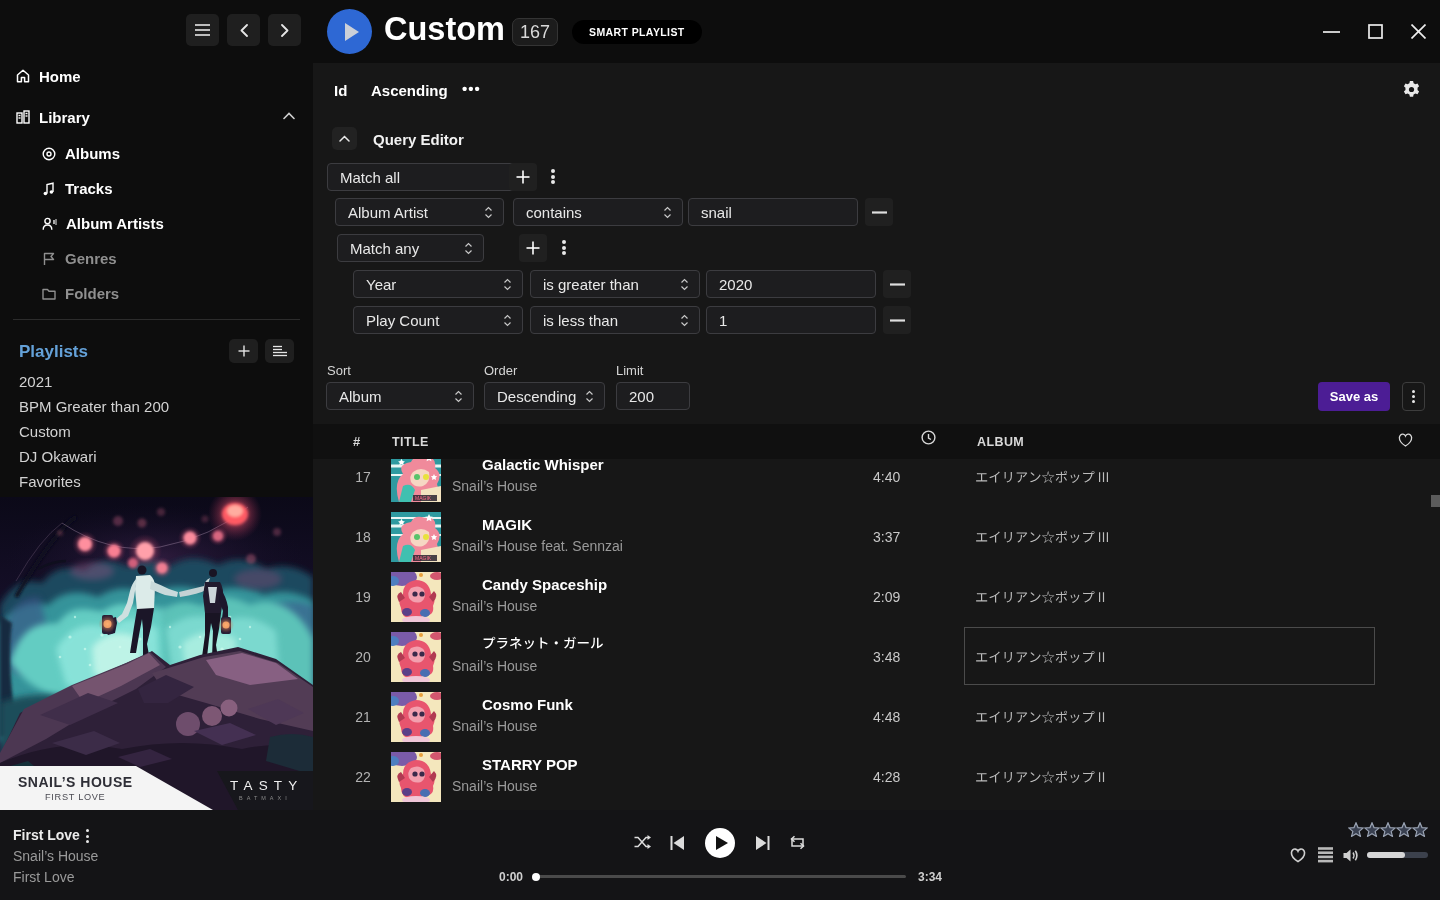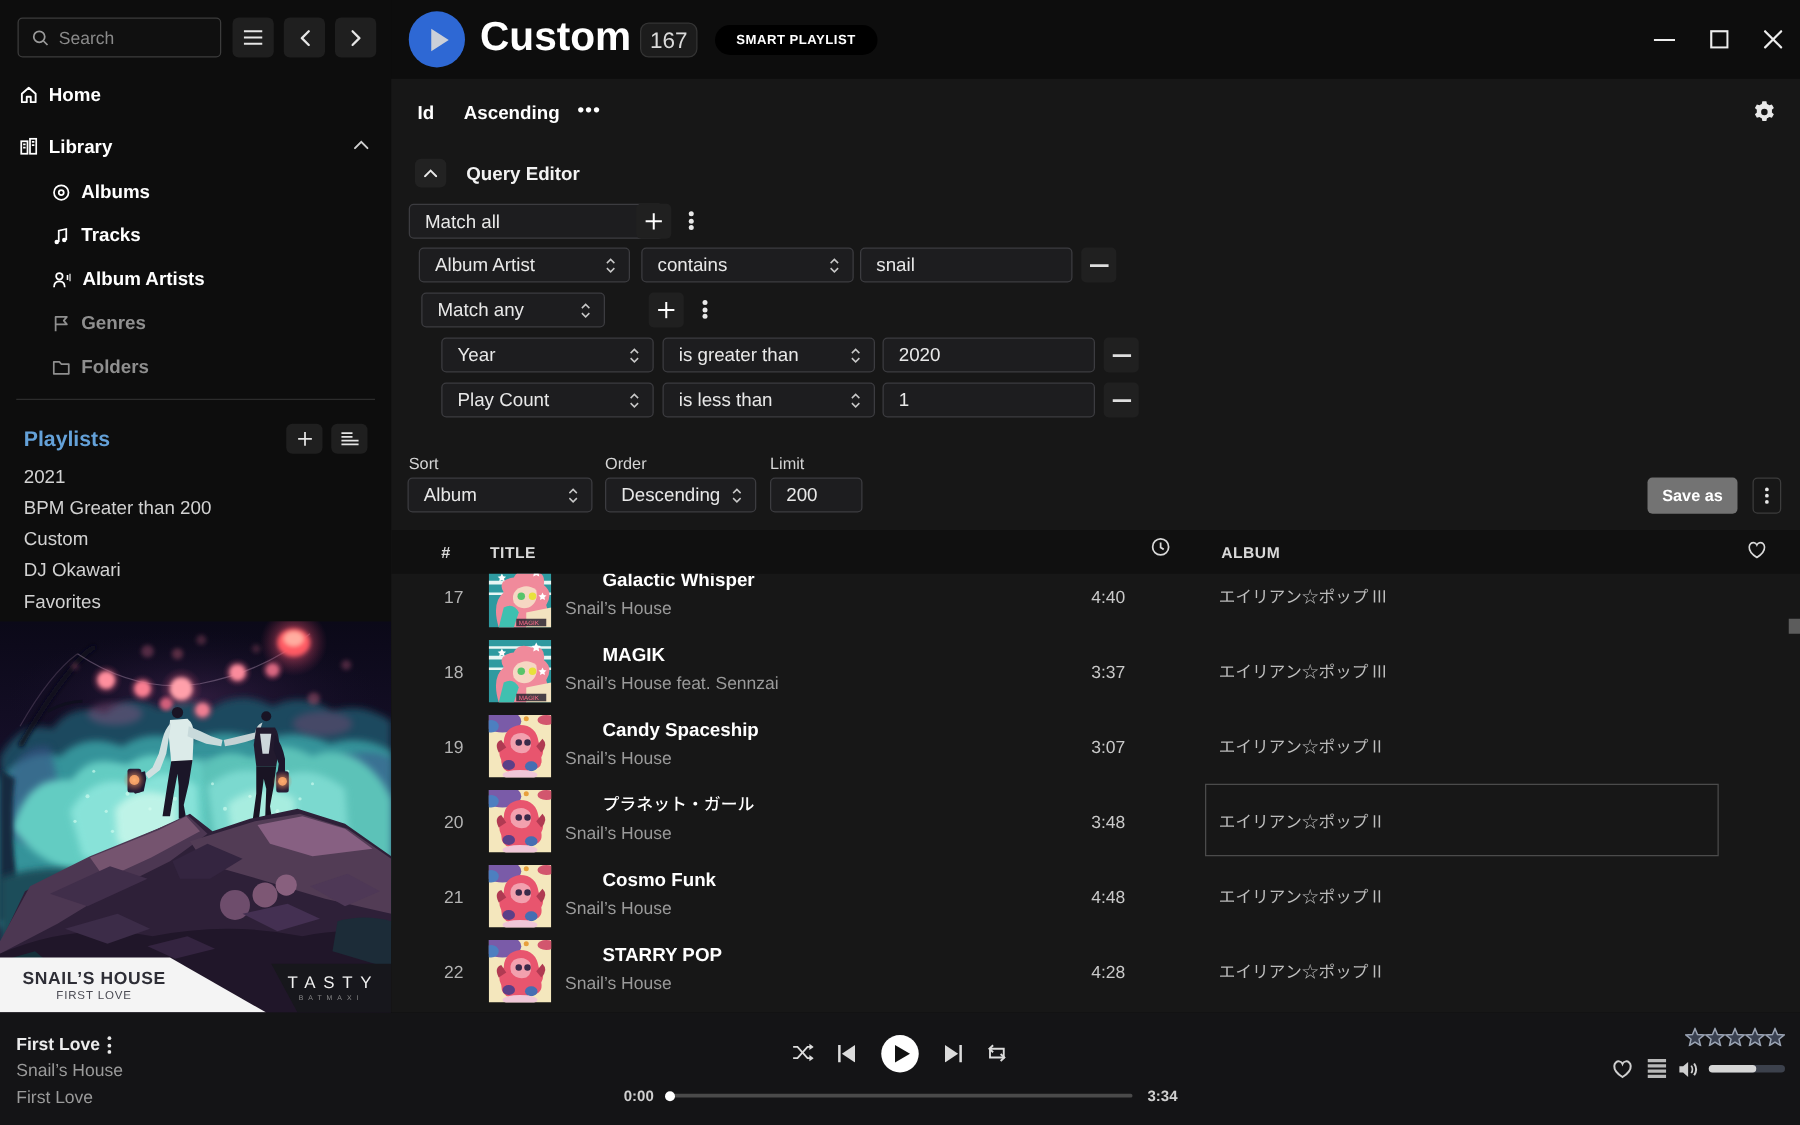--- a/index.html
+++ b/index.html
@@ -24,47 +24,40 @@
 #count{position:absolute;left:199px;top:18px;width:46px;height:28px;background:#1c1c1c;border:1px solid #343434;border-radius:7px;color:#dadada;font-size:18px;display:flex;align-items:center;justify-content:center;}
 #smart{position:absolute;left:259px;top:20px;height:24px;background:#000;border-radius:12px;color:#fff;font-size:10.5px;font-weight:bold;letter-spacing:.4px;display:flex;align-items:center;padding:0 17px;}
 .winbtn{position:absolute;top:0;width:44px;height:63px;display:flex;align-items:center;justify-content:center;}
 
 .sel,.inp{position:absolute;height:28px;background:#1d1d1f;border:1px solid #3c3c40;border-radius:4px;color:#e8e8e8;font-size:15px;display:flex;align-items:center;padding:0 12px;}
 .sel .ud{position:absolute;right:10px;}
 .sqbtn{position:absolute;width:28px;height:28px;background:#202020;border-radius:4px;display:flex;align-items:center;justify-content:center;}
 .dots3{position:absolute;width:4px;display:flex;flex-direction:column;justify-content:space-between;height:15px;}
 .dots3 i{width:4px;height:4px;border-radius:50%;background:#e8e8e8;}
 .lbl{position:absolute;color:#d5d5d5;font-size:13px;}
-#saveas{position:absolute;left:1005px;top:319px;width:72px;height:29px;background:#737373;border-radius:4px;color:#fff;font-weight:bold;font-size:13px;display:flex;align-items:center;justify-content:center;}
+#saveas{position:absolute;left:1005px;top:319px;width:72px;height:29px;background:#4c1d95;border-radius:4px;color:#fff;font-weight:bold;font-size:13px;display:flex;align-items:center;justify-content:center;}
 #sdots{position:absolute;left:1089px;top:319px;width:23px;height:29px;border:1px solid #3d3d3d;border-radius:4px;display:flex;align-items:center;justify-content:center;}
 
 #thead{position:absolute;left:0;top:361px;width:1127px;height:35px;background:#101010;color:#d9d9d9;font-size:12.5px;font-weight:bold;}
 #rows{position:absolute;left:0;top:396px;width:1127px;height:351px;overflow:hidden;}
 .trow{position:absolute;left:0;width:1127px;height:60px;}
 .tnum{position:absolute;left:35px;width:30px;text-align:center;top:0;height:60px;line-height:60px;color:#b3b3b3;font-size:14px;}
 .thumb{position:absolute;left:78px;top:5px;width:50px;height:50px;}
 .ttitle{position:absolute;left:139px;top:9px;font-size:15px;font-weight:bold;color:#fff;margin-left:30px;}
 .tartist{position:absolute;left:139px;top:31px;font-size:14px;color:#9a9a9a;}
 .tdur{position:absolute;left:560px;width:72px;top:0;height:60px;line-height:60px;color:#c9c9c9;font-size:14px;}
 .talb{position:absolute;left:662px;top:0;height:60px;display:flex;align-items:center;}
 
 #pbar{position:absolute;left:0;top:810px;width:1440px;height:90px;background:#141416;}
 #scrollthumb{position:absolute;left:1431px;top:495px;width:9px;height:12px;background:#5c5c5c;}
 .icon{display:block;}
 </style></head><body>
 <div id="app">
 
 <div id="sidebar">
-  <div id="search">
-    <svg class="icon" style="margin-left:11px" width="13" height="13" viewBox="0 0 13 13">
-          <circle cx="5.4" cy="5.4" r="4.4" fill="none" stroke="#9a9a9a" stroke-width="1.4"></circle>
-          <line x1="8.8" y1="8.8" x2="12" y2="12" stroke="#9a9a9a" stroke-width="1.4"></line>
-        </svg>
-    <span>Search</span>
-  </div>
   <div class="sbtn" style="left:186px;top:14px;width:33px;height:32px;">
     <svg width="15" height="12" viewBox="0 0 15 12">
           <g stroke="#e6e6e6" stroke-width="1.6">
             <line x1="0" y1="1" x2="15" y2="1"></line>
             <line x1="0" y1="6" x2="15" y2="6"></line>
             <line x1="0" y1="11" x2="15" y2="11"></line>
           </g>
         </svg>
   </div>
   <div class="sbtn" style="left:227px;top:14px;width:33px;height:32px;">
@@ -540,21 +533,21 @@
             </svg>
           </div>
 </div>
 <div class="trow" style="top:108px;">
 <div class="tnum">19</div>
 <svg class="thumb">
             <use href="#art2"></use>
           </svg>
 <div class="ttitle">Candy Spaceship</div>
 <div class="tartist">Snail’s House</div>
-<div class="tdur">3:07</div>
+<div class="tdur">2:09</div>
 <div class="talb">
             <svg width="132" height="18" viewBox="0 -14 132 18">
               <path d="M1.9 -8.9Q2.2 -8.9 2.5 -8.8Q2.8 -8.8 3.0 -8.8H10.4Q10.7 -8.8 11.0 -8.8Q11.3 -8.9 11.5 -8.9V-7.7Q11.2 -7.8 10.9 -7.8Q10.6 -7.8 10.4 -7.8H3.0Q2.9 -7.8 2.5 -7.8Q2.2 -7.8 1.9 -7.7ZM6.0 -1.1V-8.2H7.2V-1.1ZM1.1 -1.7Q1.4 -1.7 1.7 -1.7Q2.0 -1.7 2.3 -1.7H11.1Q11.4 -1.7 11.7 -1.7Q11.9 -1.7 12.2 -1.7V-0.5Q11.9 -0.6 11.6 -0.6Q11.3 -0.6 11.1 -0.6H2.3Q2.0 -0.6 1.7 -0.6Q1.4 -0.6 1.1 -0.5Z M14.4 -4.8Q16.2 -5.3 17.7 -5.9Q19.1 -6.6 20.3 -7.3Q21.0 -7.7 21.6 -8.2Q22.3 -8.8 22.9 -9.3Q23.4 -9.9 23.9 -10.4L24.8 -9.6Q24.2 -9.0 23.6 -8.4Q22.9 -7.9 22.2 -7.3Q21.5 -6.8 20.7 -6.3Q20.0 -5.9 19.0 -5.4Q18.1 -4.9 17.1 -4.5Q16.0 -4.1 15.0 -3.8ZM20.0 -6.7 21.2 -7.1V-1.0Q21.2 -0.8 21.2 -0.5Q21.2 -0.2 21.2 0.0Q21.2 0.3 21.3 0.4H20.0Q20.0 0.3 20.0 0.0Q20.0 -0.2 20.0 -0.5Q20.0 -0.8 20.0 -1.0Z M36.9 -10.1Q36.9 -9.8 36.9 -9.6Q36.9 -9.3 36.9 -8.9Q36.9 -8.7 36.9 -8.3Q36.9 -7.8 36.9 -7.4Q36.9 -7.0 36.9 -6.8Q36.9 -5.6 36.8 -4.8Q36.7 -3.9 36.5 -3.3Q36.4 -2.7 36.1 -2.3Q35.8 -1.8 35.5 -1.4Q35.1 -0.9 34.5 -0.5Q34.0 -0.1 33.4 0.1Q32.8 0.4 32.3 0.5L31.5 -0.4Q32.4 -0.6 33.2 -1.0Q34.0 -1.4 34.6 -2.1Q35.0 -2.6 35.2 -3.0Q35.4 -3.4 35.5 -4.0Q35.7 -4.5 35.7 -5.2Q35.7 -5.9 35.7 -6.8Q35.7 -7.1 35.7 -7.5Q35.7 -7.9 35.7 -8.3Q35.7 -8.7 35.7 -8.9Q35.7 -9.3 35.7 -9.6Q35.7 -9.8 35.7 -10.1ZM30.7 -10.0Q30.7 -9.8 30.7 -9.5Q30.7 -9.3 30.7 -9.0Q30.7 -8.9 30.7 -8.6Q30.7 -8.3 30.7 -7.8Q30.7 -7.4 30.7 -6.9Q30.7 -6.4 30.7 -5.9Q30.7 -5.4 30.7 -5.1Q30.7 -4.7 30.7 -4.6Q30.7 -4.3 30.7 -4.0Q30.7 -3.8 30.7 -3.6H29.5Q29.6 -3.7 29.6 -4.0Q29.6 -4.3 29.6 -4.6Q29.6 -4.7 29.6 -5.1Q29.6 -5.4 29.6 -5.9Q29.6 -6.4 29.6 -6.9Q29.6 -7.4 29.6 -7.8Q29.6 -8.3 29.6 -8.6Q29.6 -8.9 29.6 -9.0Q29.6 -9.2 29.6 -9.5Q29.6 -9.8 29.5 -10.0Z M52.3 -9.0Q52.2 -8.9 52.1 -8.8Q52.0 -8.6 51.9 -8.5Q51.7 -8.1 51.2 -7.4Q50.7 -6.7 50.0 -6.1Q49.4 -5.4 48.6 -4.8L47.7 -5.6Q48.2 -5.8 48.6 -6.2Q49.1 -6.6 49.5 -7.0Q49.9 -7.4 50.2 -7.8Q50.5 -8.2 50.6 -8.5Q50.4 -8.5 50.0 -8.5Q49.5 -8.5 48.8 -8.5Q48.2 -8.5 47.5 -8.5Q46.7 -8.5 46.0 -8.5Q45.3 -8.5 44.7 -8.5Q44.1 -8.5 43.6 -8.5Q43.2 -8.5 43.1 -8.5Q42.7 -8.5 42.3 -8.5Q41.9 -8.5 41.6 -8.5V-9.6Q41.9 -9.6 42.3 -9.6Q42.7 -9.5 43.1 -9.5Q43.2 -9.5 43.6 -9.5Q44.1 -9.5 44.7 -9.5Q45.3 -9.5 46.1 -9.5Q46.8 -9.5 47.6 -9.5Q48.3 -9.5 49.0 -9.5Q49.6 -9.5 50.1 -9.5Q50.5 -9.5 50.7 -9.5Q50.8 -9.5 51.0 -9.5Q51.2 -9.6 51.4 -9.6Q51.5 -9.6 51.6 -9.6ZM47.0 -7.2Q47.0 -6.2 46.9 -5.2Q46.8 -4.3 46.6 -3.4Q46.4 -2.6 46.0 -1.9Q45.6 -1.2 45.0 -0.6Q44.3 -0.0 43.3 0.5L42.3 -0.3Q42.6 -0.4 42.9 -0.6Q43.2 -0.7 43.5 -0.9Q44.3 -1.4 44.7 -2.0Q45.2 -2.5 45.4 -3.2Q45.7 -3.9 45.7 -4.7Q45.8 -5.4 45.8 -6.3Q45.8 -6.5 45.8 -6.7Q45.8 -7.0 45.8 -7.2Z M56.2 -9.7Q56.6 -9.5 57.0 -9.2Q57.5 -8.8 58.0 -8.4Q58.5 -8.0 58.9 -7.6Q59.3 -7.3 59.6 -7.0L58.8 -6.2Q58.5 -6.4 58.1 -6.8Q57.7 -7.2 57.2 -7.6Q56.8 -8.0 56.3 -8.3Q55.8 -8.7 55.5 -8.9ZM55.1 -0.8Q56.2 -1.0 57.2 -1.3Q58.2 -1.6 59.0 -2.0Q59.8 -2.4 60.4 -2.8Q61.4 -3.4 62.3 -4.3Q63.1 -5.1 63.8 -6.0Q64.5 -6.9 64.8 -7.7L65.5 -6.5Q65.0 -5.7 64.4 -4.9Q63.7 -4.0 62.9 -3.2Q62.0 -2.5 61.0 -1.8Q60.3 -1.4 59.6 -1.0Q58.8 -0.6 57.8 -0.3Q56.9 0.1 55.8 0.3Z M73.1 -10.9H73.2L74.6 -6.4H79.3L79.3 -6.3L75.5 -3.7L77.0 0.8L76.9 0.9L73.2 -1.9L69.4 0.9L69.3 0.8L70.8 -3.7L67.0 -6.3L67.0 -6.4H71.7ZM69.5 -6.0 68.2 -6.0V-6.0L69.4 -5.3L71.4 -3.9L70.6 -1.6L70.1 -0.2L70.1 -0.2L71.3 -1.2L73.2 -2.5L75.0 -1.2L76.2 -0.2L76.2 -0.2L75.7 -1.6L74.9 -3.9L76.9 -5.3L78.1 -6.0V-6.0L76.8 -6.0H74.3L73.5 -8.3L73.2 -9.6H73.1L72.8 -8.3L72.0 -6.0Z M89.8 -9.8Q89.8 -9.5 90.1 -9.2Q90.3 -9.0 90.7 -9.0Q91.0 -9.0 91.3 -9.2Q91.5 -9.5 91.5 -9.8Q91.5 -10.2 91.3 -10.4Q91.0 -10.7 90.7 -10.7Q90.3 -10.7 90.1 -10.4Q89.8 -10.2 89.8 -9.8ZM89.2 -9.8Q89.2 -10.2 89.4 -10.6Q89.6 -10.9 90.0 -11.1Q90.3 -11.3 90.7 -11.3Q91.1 -11.3 91.4 -11.1Q91.8 -10.9 91.9 -10.6Q92.1 -10.2 92.1 -9.8Q92.1 -9.4 91.9 -9.1Q91.8 -8.8 91.4 -8.6Q91.1 -8.4 90.7 -8.4Q90.3 -8.4 90.0 -8.6Q89.6 -8.8 89.4 -9.1Q89.2 -9.4 89.2 -9.8ZM87.0 -10.3Q87.0 -10.2 87.0 -10.0Q87.0 -9.8 86.9 -9.6Q86.9 -9.4 86.9 -9.3Q86.9 -9.0 86.9 -8.5Q86.9 -8.0 86.9 -7.6Q86.9 -7.2 86.9 -6.8Q86.9 -6.6 86.9 -6.1Q86.9 -5.6 86.9 -4.9Q86.9 -4.3 86.9 -3.6Q86.9 -2.9 86.9 -2.3Q86.9 -1.7 86.9 -1.2Q86.9 -0.7 86.9 -0.5Q86.9 0.0 86.7 0.3Q86.4 0.6 85.8 0.6Q85.5 0.6 85.2 0.6Q84.8 0.5 84.5 0.5Q84.2 0.5 83.9 0.5L83.8 -0.6Q84.2 -0.5 84.7 -0.5Q85.1 -0.4 85.3 -0.4Q85.6 -0.4 85.7 -0.6Q85.8 -0.7 85.9 -0.9Q85.9 -1.1 85.9 -1.6Q85.9 -2.0 85.9 -2.6Q85.9 -3.3 85.9 -3.9Q85.9 -4.6 85.9 -5.2Q85.9 -5.8 85.9 -6.2Q85.9 -6.7 85.9 -6.8Q85.9 -7.1 85.9 -7.5Q85.9 -8.0 85.9 -8.5Q85.9 -9.0 85.9 -9.3Q85.9 -9.5 85.8 -9.8Q85.8 -10.1 85.8 -10.3ZM81.0 -8.0Q81.3 -8.0 81.6 -8.0Q81.8 -7.9 82.2 -7.9Q82.3 -7.9 82.8 -7.9Q83.3 -7.9 84.0 -7.9Q84.7 -7.9 85.5 -7.9Q86.3 -7.9 87.1 -7.9Q87.9 -7.9 88.6 -7.9Q89.3 -7.9 89.8 -7.9Q90.3 -7.9 90.4 -7.9Q90.7 -7.9 91.0 -8.0Q91.3 -8.0 91.5 -8.0V-6.9Q91.3 -6.9 91.0 -6.9Q90.7 -6.9 90.5 -6.9Q90.3 -6.9 89.8 -6.9Q89.3 -6.9 88.6 -6.9Q87.9 -6.9 87.1 -6.9Q86.3 -6.9 85.5 -6.9Q84.7 -6.9 84.0 -6.9Q83.3 -6.9 82.8 -6.9Q82.3 -6.9 82.2 -6.9Q81.9 -6.9 81.6 -6.9Q81.3 -6.9 81.0 -6.9ZM84.1 -4.9Q83.9 -4.5 83.6 -3.9Q83.2 -3.4 82.9 -2.9Q82.5 -2.4 82.2 -2.0Q81.8 -1.5 81.5 -1.2L80.6 -1.9Q80.9 -2.2 81.3 -2.6Q81.7 -3.0 82.0 -3.5Q82.4 -4.0 82.7 -4.4Q83.0 -4.9 83.1 -5.3ZM89.6 -5.3Q89.9 -5.0 90.2 -4.6Q90.5 -4.1 90.9 -3.6Q91.2 -3.1 91.5 -2.7Q91.7 -2.2 91.9 -1.8L91.0 -1.3Q90.8 -1.7 90.5 -2.2Q90.2 -2.7 89.9 -3.1Q89.6 -3.6 89.3 -4.1Q89.0 -4.5 88.7 -4.8Z M99.5 -7.7Q99.6 -7.5 99.8 -7.1Q99.9 -6.7 100.1 -6.2Q100.2 -5.8 100.4 -5.4Q100.5 -5.0 100.6 -4.8L99.6 -4.4Q99.5 -4.7 99.4 -5.1Q99.3 -5.4 99.1 -5.9Q99.0 -6.3 98.8 -6.7Q98.6 -7.1 98.5 -7.3ZM104.3 -6.9Q104.3 -6.7 104.2 -6.6Q104.2 -6.4 104.1 -6.3Q103.9 -5.2 103.4 -4.1Q103.0 -3.1 102.3 -2.2Q101.3 -1.0 100.2 -0.2Q99.0 0.6 97.9 1.0L97.0 0.1Q97.8 -0.1 98.6 -0.5Q99.4 -0.9 100.1 -1.5Q100.8 -2.0 101.4 -2.7Q101.8 -3.3 102.2 -4.0Q102.6 -4.8 102.8 -5.6Q103.1 -6.4 103.2 -7.3ZM96.4 -7.0Q96.5 -6.8 96.7 -6.4Q96.9 -6.0 97.0 -5.5Q97.2 -5.1 97.4 -4.7Q97.6 -4.2 97.6 -4.0L96.6 -3.6Q96.6 -3.9 96.4 -4.3Q96.2 -4.7 96.1 -5.2Q95.9 -5.7 95.7 -6.1Q95.6 -6.4 95.5 -6.6Z M117.1 -9.6Q117.1 -9.2 117.4 -8.9Q117.6 -8.7 118.0 -8.7Q118.4 -8.7 118.6 -8.9Q118.9 -9.2 118.9 -9.6Q118.9 -9.9 118.6 -10.2Q118.4 -10.4 118.0 -10.4Q117.6 -10.4 117.4 -10.2Q117.1 -9.9 117.1 -9.6ZM116.5 -9.6Q116.5 -10.0 116.7 -10.3Q116.9 -10.6 117.2 -10.8Q117.6 -11.0 118.0 -11.0Q118.4 -11.0 118.7 -10.8Q119.1 -10.6 119.3 -10.3Q119.5 -10.0 119.5 -9.6Q119.5 -9.1 119.3 -8.8Q119.1 -8.5 118.7 -8.3Q118.4 -8.1 118.0 -8.1Q117.6 -8.1 117.2 -8.3Q116.9 -8.5 116.7 -8.8Q116.5 -9.1 116.5 -9.6ZM117.7 -8.7Q117.6 -8.5 117.5 -8.4Q117.5 -8.2 117.5 -8.0Q117.4 -7.5 117.2 -6.8Q117.0 -6.2 116.8 -5.5Q116.5 -4.9 116.2 -4.2Q115.9 -3.6 115.5 -3.1Q114.9 -2.3 114.1 -1.6Q113.4 -1.0 112.4 -0.4Q111.5 0.1 110.2 0.5L109.3 -0.5Q110.6 -0.9 111.6 -1.3Q112.5 -1.8 113.2 -2.4Q114.0 -3.0 114.5 -3.7Q115.0 -4.3 115.3 -5.1Q115.7 -5.9 115.9 -6.6Q116.2 -7.4 116.3 -8.1Q116.1 -8.1 115.5 -8.1Q115.0 -8.1 114.3 -8.1Q113.6 -8.1 112.9 -8.1Q112.1 -8.1 111.4 -8.1Q110.7 -8.1 110.2 -8.1Q109.6 -8.1 109.5 -8.1Q109.1 -8.1 108.7 -8.0Q108.4 -8.0 108.1 -8.0V-9.2Q108.3 -9.2 108.5 -9.2Q108.8 -9.1 109.0 -9.1Q109.3 -9.1 109.5 -9.1Q109.6 -9.1 110.0 -9.1Q110.4 -9.1 111.0 -9.1Q111.6 -9.1 112.2 -9.1Q112.9 -9.1 113.5 -9.1Q114.1 -9.1 114.7 -9.1Q115.2 -9.1 115.6 -9.1Q116.0 -9.1 116.1 -9.1Q116.3 -9.1 116.5 -9.1Q116.7 -9.1 116.8 -9.2Z M124.0 0.0V-9.8H125.2V0.0Z M127.9 0.0V-9.8H129.1V0.0Z" fill="#bdbdbd"></path>
             </svg>
           </div>
 </div>
 <div class="trow" style="top:168px;">
 <div class="tnum">20</div>
 <svg class="thumb">
             <use href="#art2"></use>

